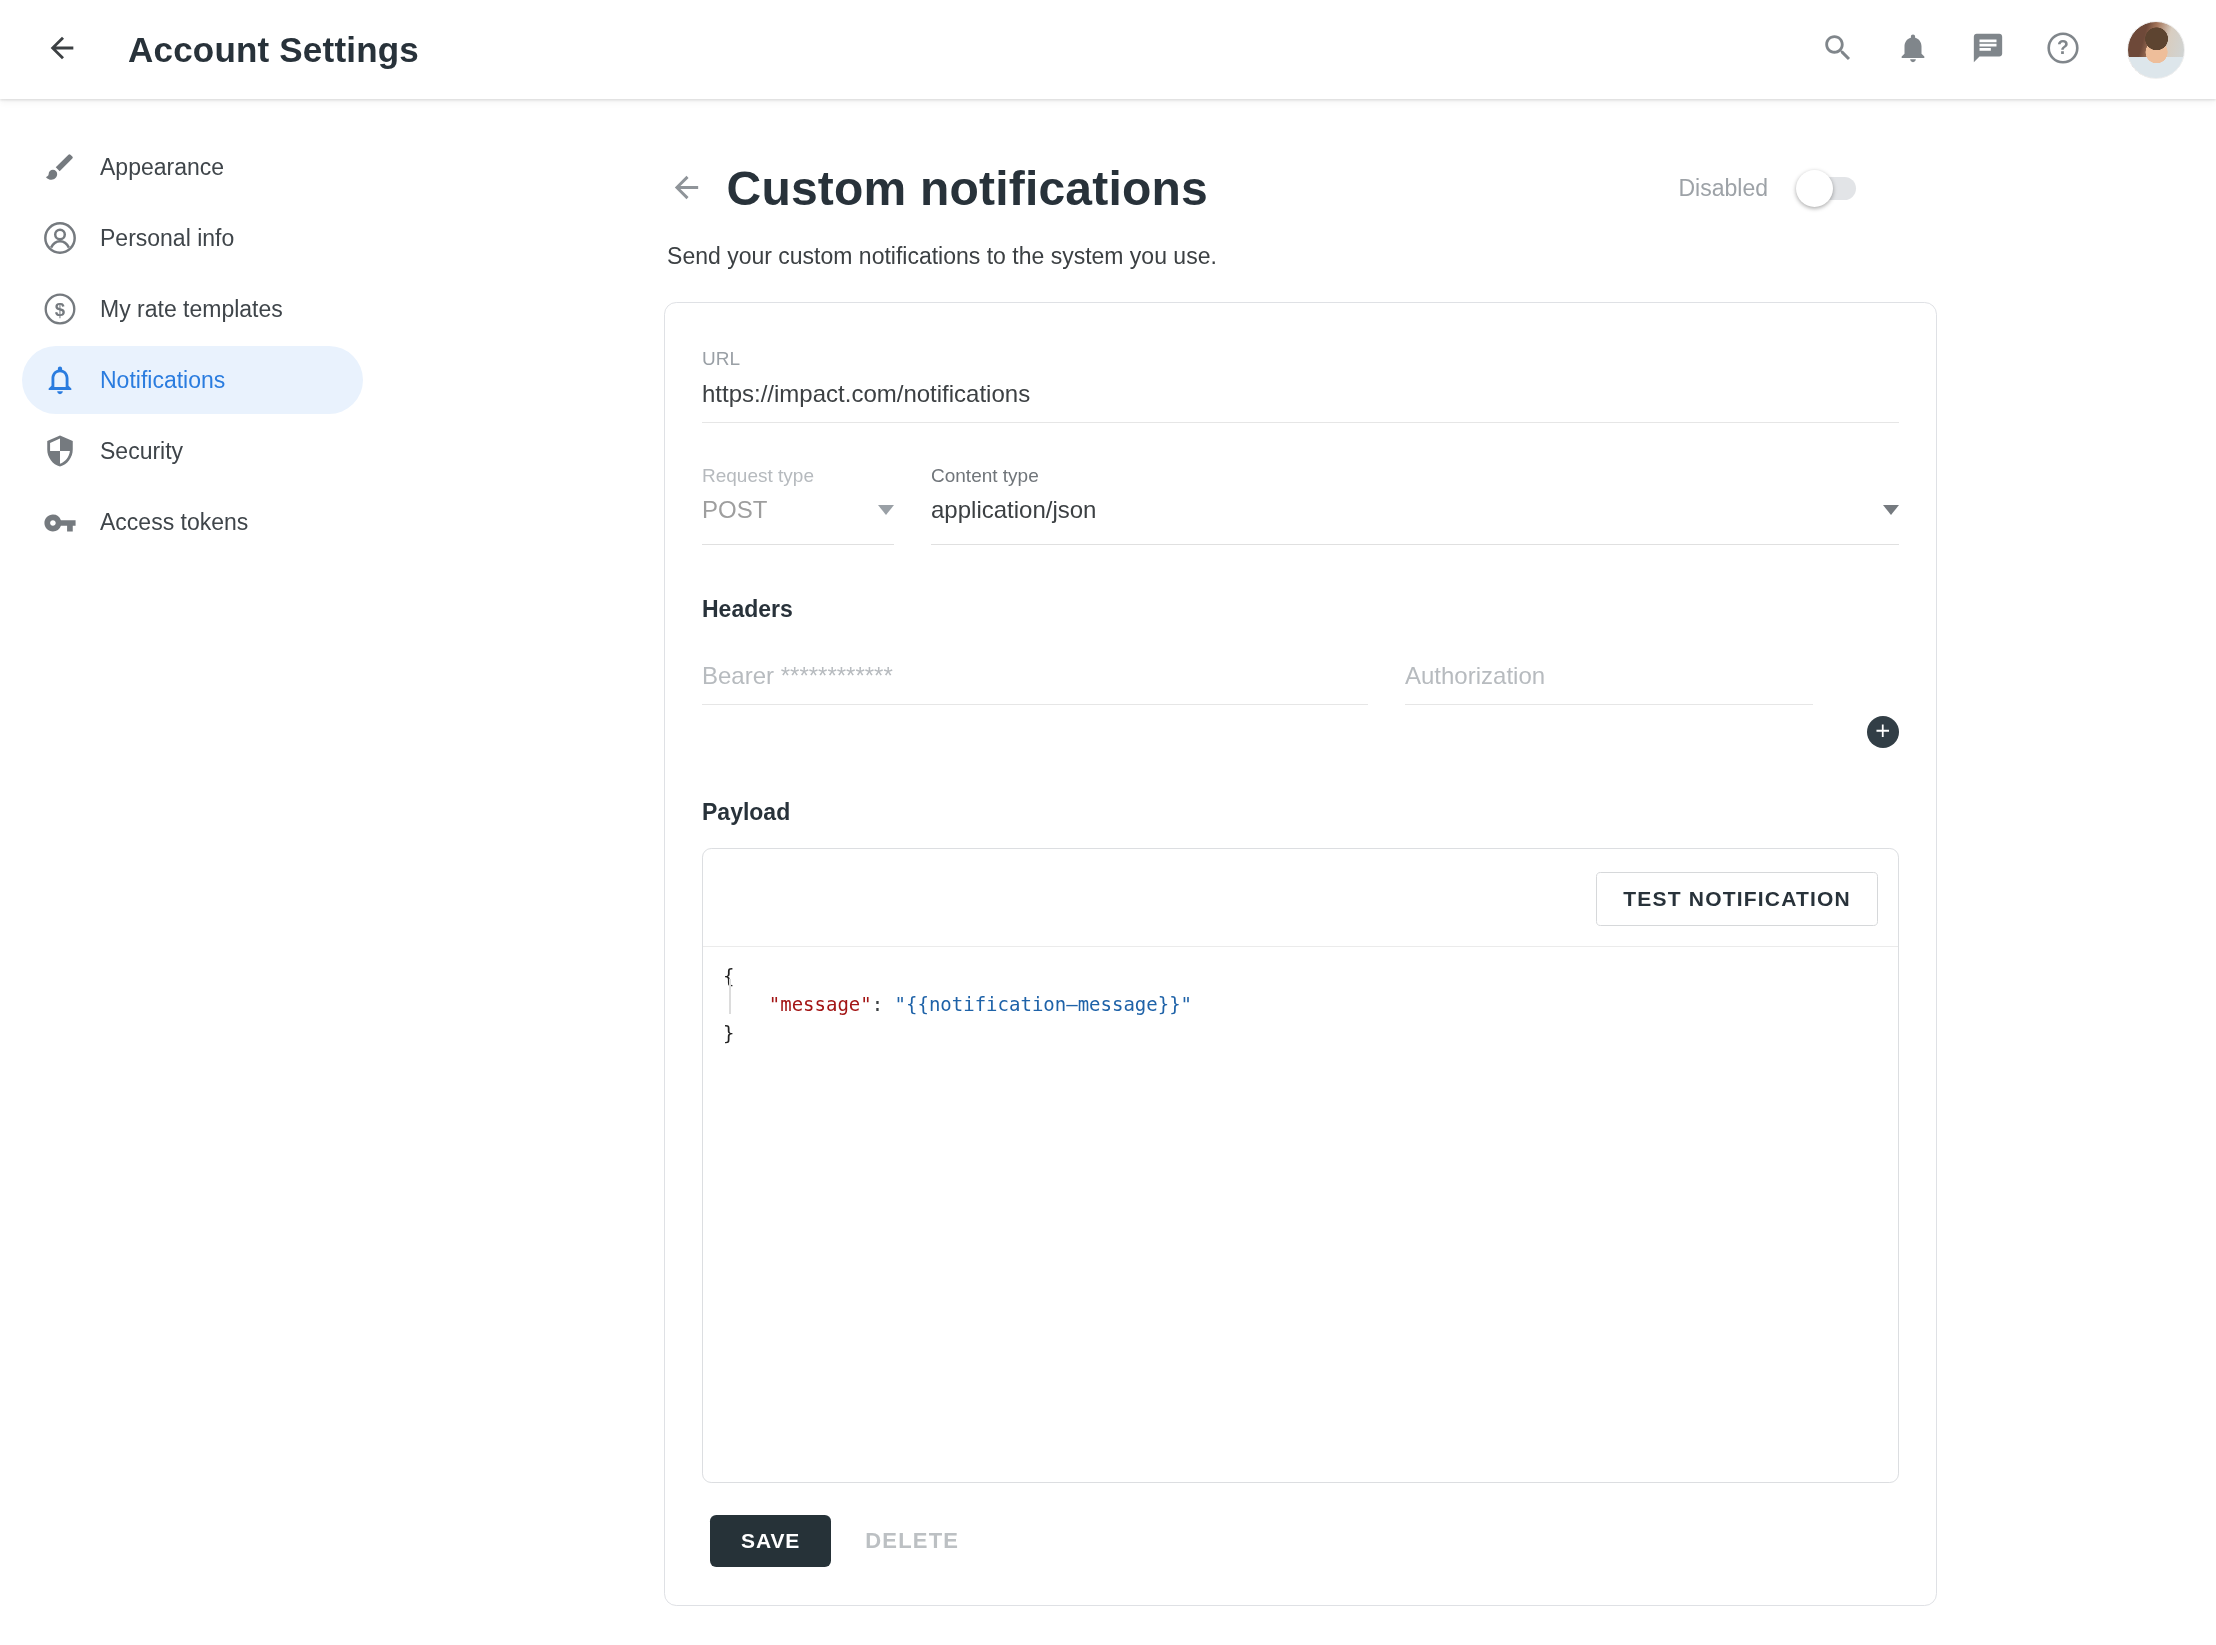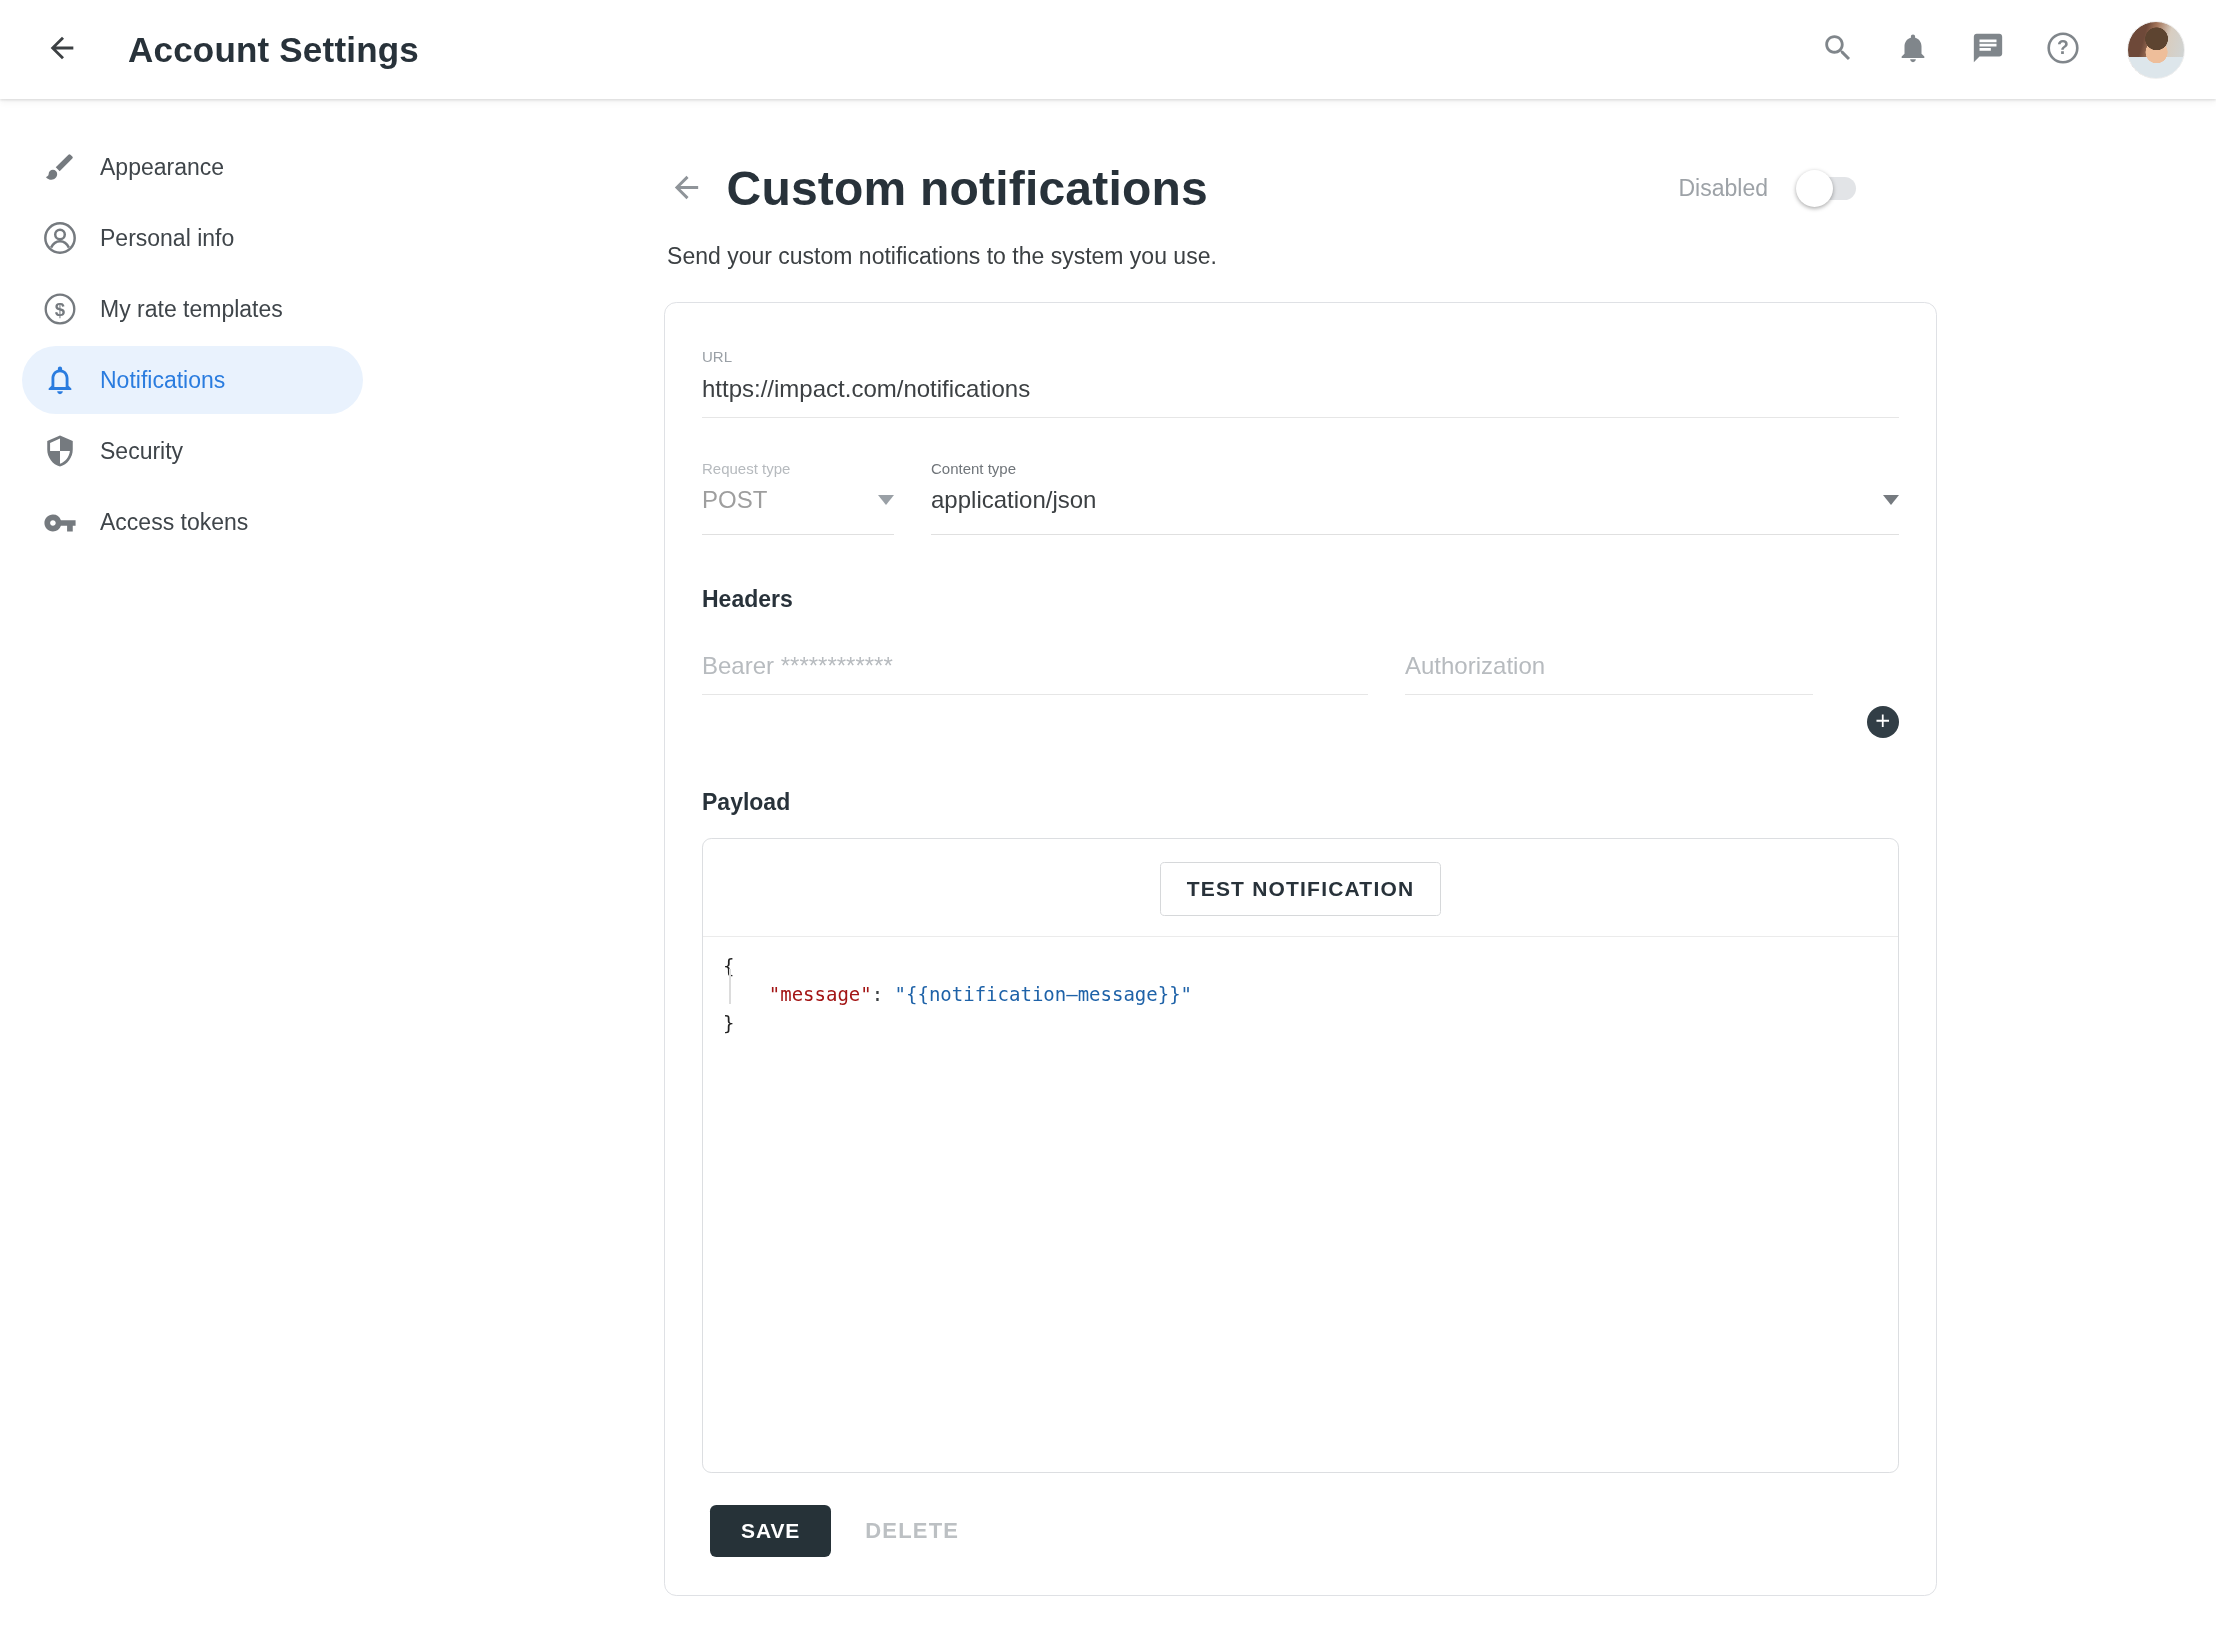--- a/index.html
+++ b/index.html
@@ -59,21 +59,21 @@
     position:absolute; left:-3.1px; top:-7px; width:37px; height:37px; border-radius:50%;
     background:#fff; box-shadow:0 1.5px 4.6px rgba(0,0,0,.35);
   }
   .subtitle { margin-top:18.5px; font-size:23px; color:#3c4043; padding-left:3.1px; }
 
   
   .card {
     margin-top:32px; width:1273px; min-height:1287px; background:#fff;
     border:0.8px solid #dfe1e5; border-radius:12.3px; padding:45px 37px 38px;
   }
-  .field-label { font-size:15px; color:#9aa0a6; }
+  .field-label { font-size:19px; color:#9aa0a6; }
   .field-label.dim { color:#b6babe; }
   .field-label.mid { color:#70757a; }
   .url-input {
     display:block; width:100%; border:none; outline:none; margin-top:10.8px;
     font-size:24px; color:#3c4043; padding:0 0 14px 0; border-bottom:1.5px solid #e6e6e6;
     font-family:"Liberation Sans", sans-serif; background:transparent;
   }
   .selects-row { display:flex; gap:37px; margin-top:42px; }
   .sel { display:flex; flex-direction:column; }
   .sel-request { width:192px; }
@@ -99,21 +99,21 @@
   .hinput.name { width:408px; }
   .hinput.value { width:666px; }
   .add-row { display:flex; justify-content:flex-end; margin-top:10.8px; }
   .add-btn {
     width:32px; height:32px; border-radius:50%; background:#323e46;
     display:flex; align-items:center; justify-content:center;
   }
   .add-btn svg { width:21.5px; height:21.5px; }
 
   .payload-box { margin-top:21.5px; border:0.8px solid #dcdee1; border-radius:9.2px; height:635px; display:flex; flex-direction:column; overflow:hidden; }
-  .payload-toolbar { padding:23px 20px 20px; display:flex; justify-content:center; border-bottom:0.8px solid #ebebeb; }
+  .payload-toolbar { padding:23px 20px 20px; display:flex; justify-content:flex-end; border-bottom:0.8px solid #ebebeb; }
   .test-btn {
     background:#fff; border:1.5px solid #d6d8da; border-radius:4.6px;
     padding:14px 26px; font-size:21px; font-weight:700; letter-spacing:1.2px; color:#28323a;
   }
   .code-area {
     position:relative; flex:1; padding:15.4px 20px; cursor:text;
     font-family:"DejaVu Sans Mono", monospace; font-size:19px; line-height:28.5px; color:#222;
   }
   .code-line { white-space:pre; }
   .tok-key { color:#a31515; }

